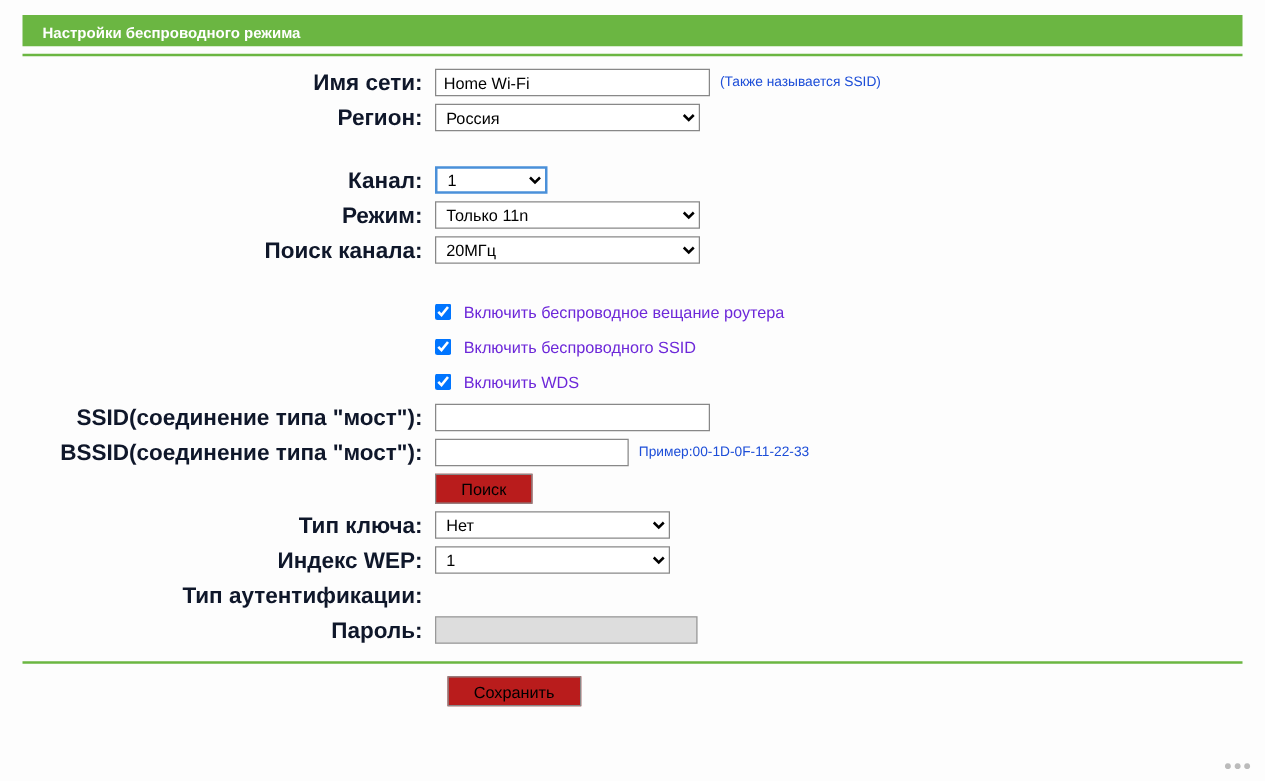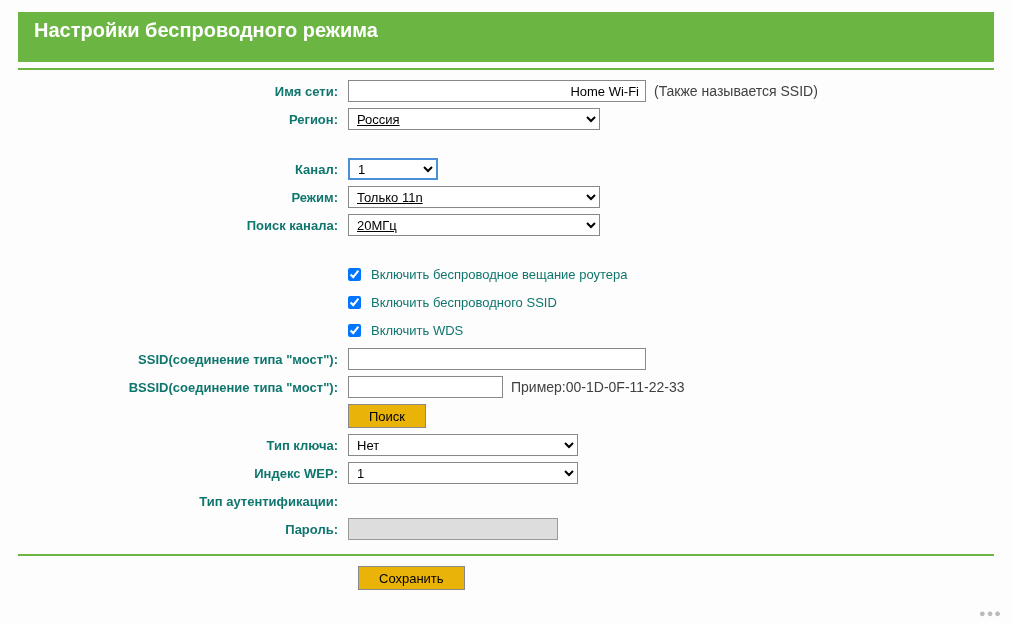--- a/index.html
+++ b/index.html
@@ -6,23 +6,23 @@
     body {
       font-family: Arial, sans-serif;
       font-size: 13px;
       color: #333;
       background: #fdfdfd;
       width: 1012px;
     }
     .header-bar {
       background: #6bb642;
       color: #fff;
-      font-size: 20px;
+      font-size: 12px;
       font-weight: bold;
-      padding: 7px 10px 20px 16px;
+      padding: 7px 10px 4px 16px;
       margin: 12px 18px 6px 18px;
     }
     .divider {
       border-top: 2px solid #6bb642;
       margin: 0 18px 10px 18px;
     }
     .divider-bottom {
       border-top: 2px solid #6bb642;
       margin: 14px 18px 10px 18px;
     }
@@ -33,68 +33,68 @@
       display: flex;
       align-items: center;
       margin-bottom: 6px;
       min-height: 22px;
     }
     .row.warn { align-items: flex-start; }
     .label-col {
       width: 330px;
       text-align: right;
       padding-right: 10px;
-      color: #0f766e;
+      color: #0f172a;
       font-weight: bold;
-      font-size: 13px;
+      font-size: 18px;
     }
     .input-col {
       flex: 1;
       display: flex;
       align-items: center;
       gap: 8px;
     }
     .warn-text {
       color: #333;
       line-height: 1.3;
       font-size: 12.5px;
     }
     input[type="text"] {
       border: 1px solid #888;
       padding: 2px 6px;
       height: 22px;
       font-size: 13px;
       background: #fff;
     }
-    input[type="text"].wide { width: 298px; text-align: right; }
+    input[type="text"].wide { width: 220px; }
     input[type="text"].mid { width: 155px; }
     input[type="text"].disabled { background: #ddd; border: 1px solid #999; }
     select {
       border: 1px solid #888;
       height: 22px;
       font-size: 13px;
       padding-left: 4px;
       background: #fff;
     }
-    select.w230 { width: 252px; text-decoration: underline; }
-    select.w210 { width: 230px; }
+    select.w230 { width: 212px; }
+    select.w210 { width: 188px; }
     select.w90 { width: 90px; border: 2px solid #4a90d9; outline: none; }
-    .side-note { font-size: 14px; color: #404040; }
+    .side-note { font-size: 11px; color: #1d4ed8; }
     .gap-block { height: 22px; }
     .checkbox-row {
       display: flex;
       align-items: center;
       margin-bottom: 8px;
       min-height: 20px;
     }
     .checkbox-row input[type="checkbox"] { margin-right: 10px; }
-    .chk-label { font-size: 13px; color: #0f766e; }
+    .chk-label { font-size: 13px; color: #6d28d9; }
     .btn {
       border: 1px solid #888;
-      background: #eab308;
+      background: #b91c1c;
       padding: 3px 20px;
       font-size: 13px;
       cursor: pointer;
       height: 24px;
     }
     .save-area {
       margin: 0 18px 10px 18px;
       display: flex;
       align-items: flex-end;
     }

